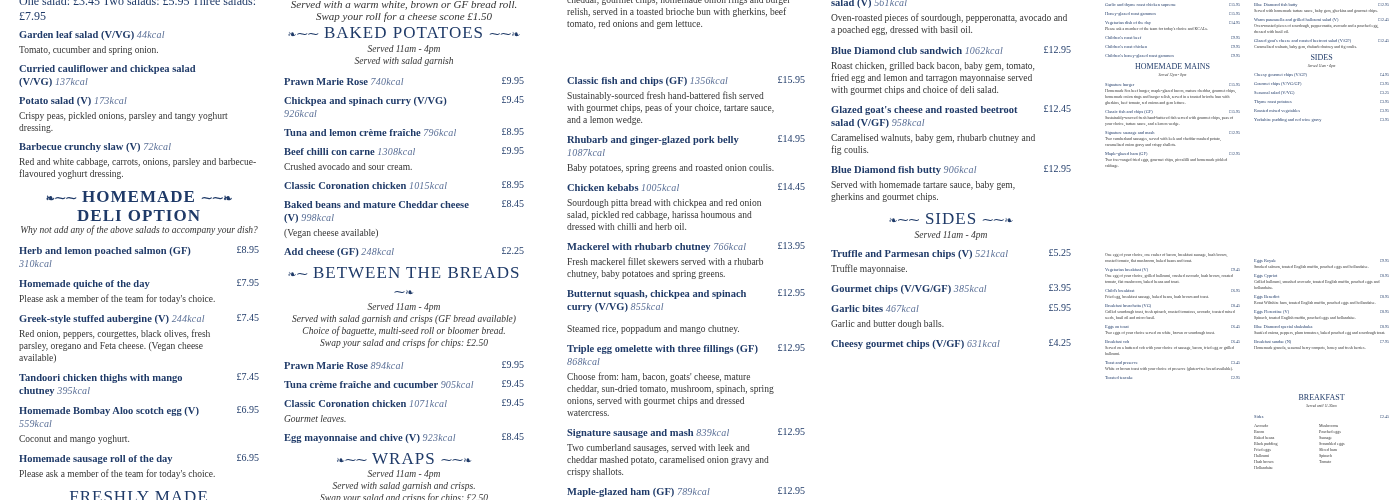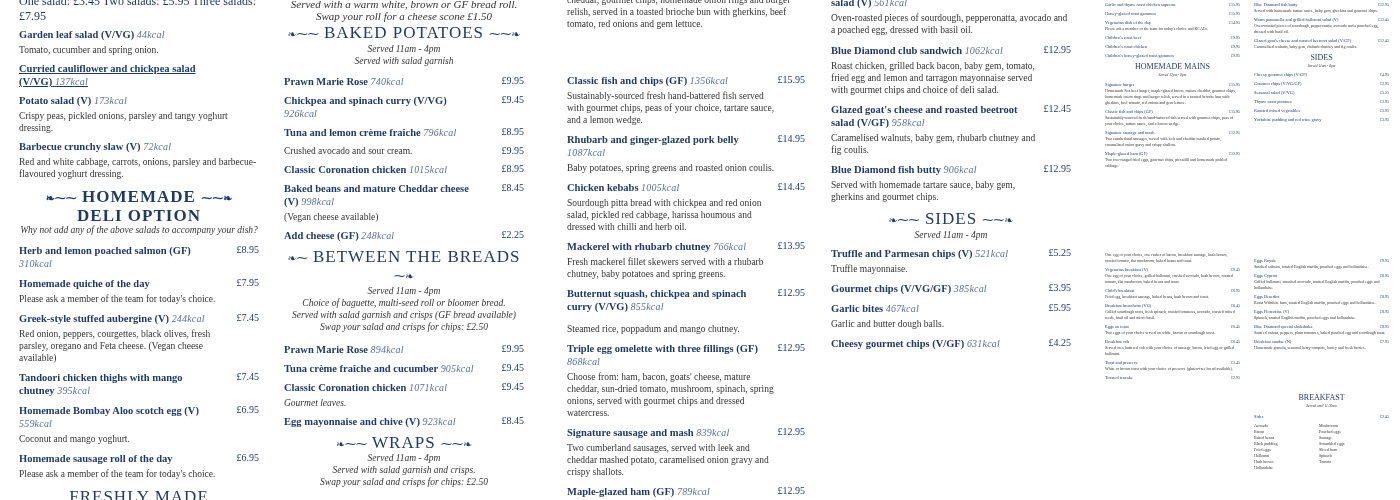--- a/index.html
+++ b/index.html
@@ -27,21 +27,21 @@
 <body>
 
 <div class="col" style="left:19px; width:240px;">
   <div class="topline" style="margin-top:-6px;">One salad: £3.45    Two salads: £5.95    Three salads: £7.95</div>
   <div id="c1-salads" style="margin-top:4px;">
       <div class="item" style="margin-bottom: 6px;">
         <div class="name" style="padding-right: 46px;"><span>Garden leaf salad (V/VG)</span> <span class="kcal">44kcal</span></div>
         <div class="desc" style="margin-top: 3px; padding-right: 0px;">Tomato, cucumber and spring onion.</div>
       </div>
       <div class="item" style="margin-bottom: 6px;">
-        <div class="name" style="padding-right: 46px; text-decoration: underline;"><span>Curried cauliflower and chickpea salad (V/VG)</span> <span class="kcal">137kcal</span></div>
+        <div class="name" style="padding-right: 46px;"><span>Curried cauliflower and chickpea salad (V/VG)</span> <span class="kcal">137kcal</span></div>
       </div>
       <div class="item" style="margin-bottom: 6px;">
         <div class="name" style="padding-right: 46px;"><span>Potato salad (V)</span> <span class="kcal">173kcal</span></div>
         <div class="desc" style="margin-top: 3px; padding-right: 0px;">Crispy peas, pickled onions, parsley and tangy yoghurt dressing.</div>
       </div>
       <div class="item" style="margin-bottom: 6px;">
         <div class="name" style="padding-right: 46px;"><span>Barbecue crunchy slaw (V)</span> <span class="kcal">72kcal</span></div>
         <div class="desc" style="margin-top: 3px; padding-right: 0px;">Red and white cabbage, carrots, onions, parsley and barbecue-flavoured yoghurt dressing.</div>
       </div>
     </div>
@@ -108,20 +108,21 @@
       </div>
       <div class="item" style="margin-bottom: 6px;">
         <div class="name" style="padding-right: 46px;"><span>Chickpea and spinach curry (V/VG)</span> <span class="kcal">926kcal</span></div>
         <div class="price">£9.45</div>
       </div>
       <div class="item" style="margin-bottom: 6px;">
         <div class="name" style="padding-right: 46px;"><span>Tuna and lemon crème fraîche</span> <span class="kcal">796kcal</span></div>
         <div class="price">£8.95</div>
       </div>
       <div class="item" style="margin-bottom: 6px;">
+        <div class="name" style="padding-right: 46px;"><span>Beef chilli con carne</span> <span class="kcal">1308kcal</span></div>
         <div class="price">£9.95</div>
         <div class="desc" style="margin-top: 3px; padding-right: 20px;">Crushed avocado and sour cream.</div>
       </div>
       <div class="item" style="margin-bottom: 6px;">
         <div class="name" style="padding-right: 46px;"><span>Classic Coronation chicken</span> <span class="kcal">1015kcal</span></div>
         <div class="price">£8.95</div>
       </div>
       <div class="item" style="margin-bottom: 6px;">
         <div class="name" style="padding-right: 46px;"><span>Baked beans and mature Cheddar cheese (V)</span> <span class="kcal">998kcal</span></div>
         <div class="price">£8.45</div>
@@ -131,22 +132,22 @@
         <div class="name" style="padding-right: 46px;"><span>Add cheese (GF)</span> <span class="kcal">248kcal</span></div>
         <div class="price">£2.25</div>
       </div>
     </div>
   <div class="head" style="margin-top:6px;">
     <span class="vine">❧⁓</span>
     <span>BETWEEN THE BREADS</span>
     <span class="vine">⁓❧</span>
   </div>
   <div class="served">Served 11am - 4pm</div>
+  <div class="served">Served with salad garnish and crisps (GF bread available)</div>
   <div class="served">Choice of baguette, multi-seed roll or bloomer bread.</div>
-  <div class="served">Served with salad garnish and crisps (GF bread available)</div>
   <div class="served">Swap your salad and crisps for chips: £2.50</div>
   <div id="c2-br" style="margin-top:10px;">
       <div class="item" style="margin-bottom: 6px;">
         <div class="name" style="padding-right: 46px;"><span>Prawn Marie Rose</span> <span class="kcal">894kcal</span></div>
         <div class="price">£9.95</div>
       </div>
       <div class="item" style="margin-bottom: 6px;">
         <div class="name" style="padding-right: 46px;"><span>Tuna crème fraîche and cucumber</span> <span class="kcal">905kcal</span></div>
         <div class="price">£9.45</div>
       </div>

